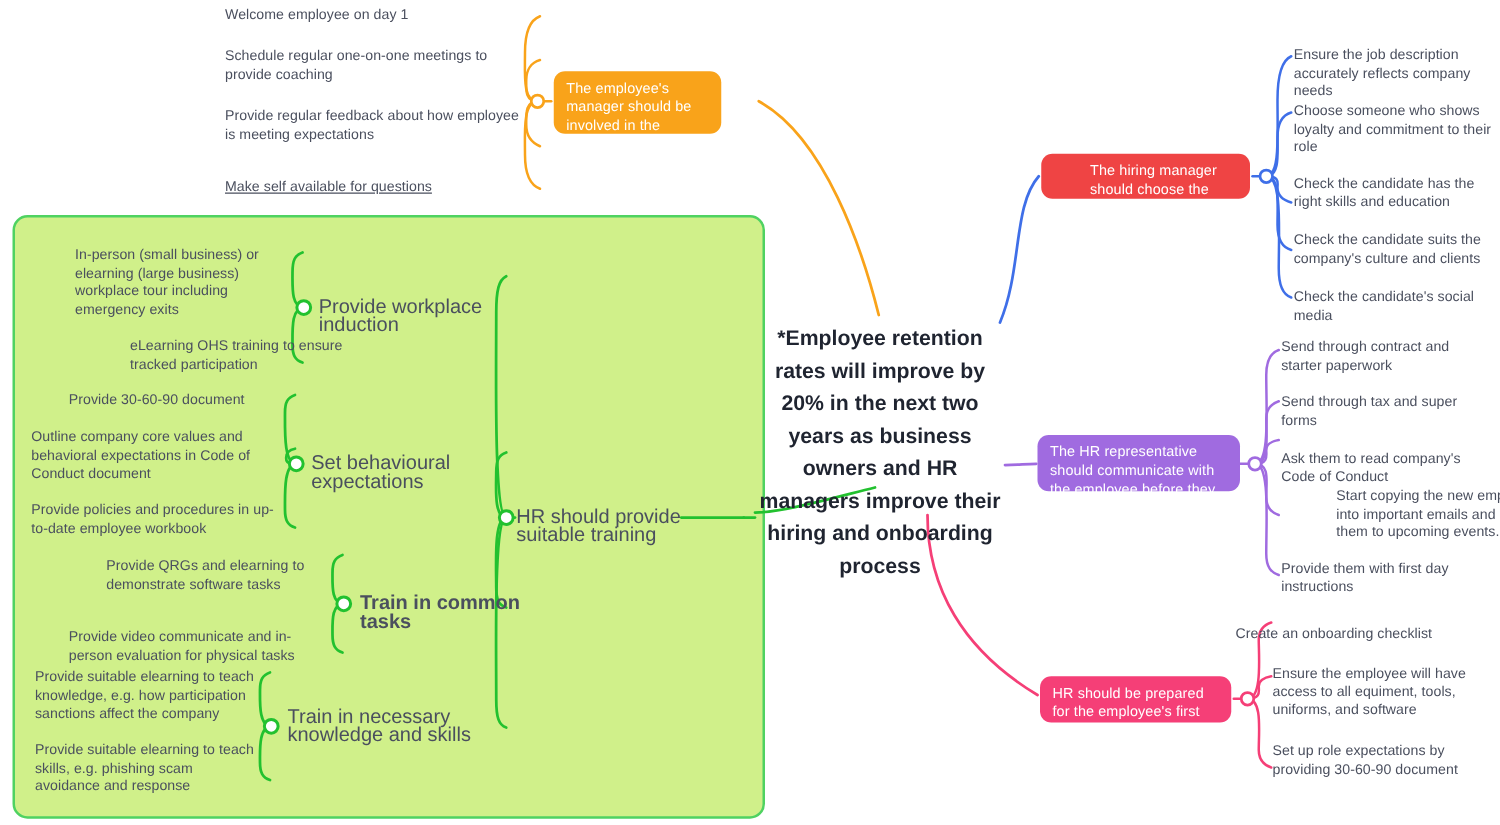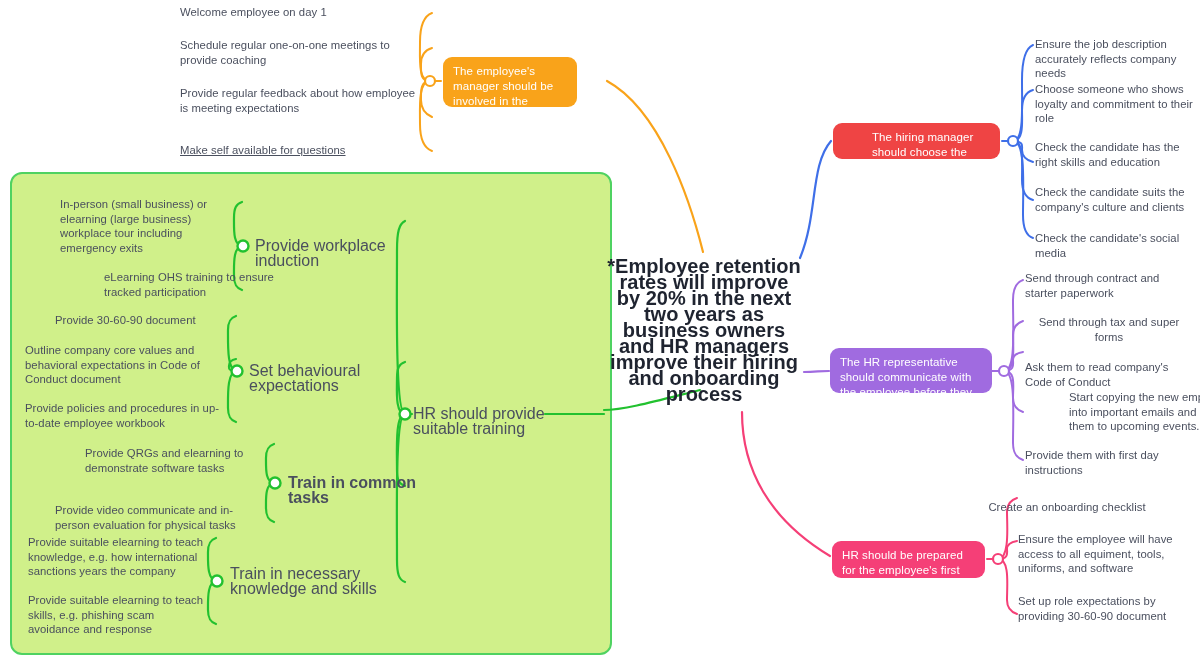--- a/index.html
+++ b/index.html
@@ -25,21 +25,21 @@
     padding:7px 10px;box-sizing:border-box;
     letter-spacing:.1px;
   }
   .node-orange{background:#f9a31a;}
   .node-blue{background:#ef4444;padding-left:39px;}
   .node-purple{background:#a06be0;}
   .node-pink{background:#f53f77;}
 
   .center-text{
     position:absolute;left:606px;top:258px;width:196px;
-    text-align:center;font-size:20px;line-height:16px;
+    text-align:center;font-size:17px;line-height:26px;
     font-weight:bold;color:#1f2430;
   }
 
   .leaf{
     position:absolute;font-size:11.3px;line-height:14.6px;
     color:#4a4f5e;letter-spacing:.05px;
   }
   .leaf.r{}
   .leaf.l{text-align:left;}
 
@@ -135,21 +135,21 @@
 
   <div class="node node-blue" style="left:833px;top:123px;width:167px;height:36px;">The hiring manager should choose the right employee</div>
   <div class="leaf l" style="left:1035px;top:37px;width:165px;">Ensure the job description accurately reflects company needs</div>
   <div class="leaf l" style="left:1035px;top:82px;width:168px;">Choose someone who shows loyalty and commitment to their role</div>
   <div class="leaf l" style="left:1035px;top:140px;width:168px;">Check the candidate has the right skills and education</div>
   <div class="leaf l" style="left:1035px;top:185px;width:168px;">Check the candidate suits the company's culture and clients</div>
   <div class="leaf l" style="left:1035px;top:231px;width:170px;">Check the candidate's social media</div>
 
   <div class="node node-purple" style="left:830px;top:348px;width:162px;height:45px;">The HR representative should communicate with the employee before they start</div>
   <div class="leaf l" style="left:1025px;top:271px;width:168px;">Send through contract and starter paperwork</div>
-  <div class="leaf l" style="left:1025px;top:315px;width:168px;text-align:center;">Send through tax and super forms</div>
+  <div class="leaf l" style="left:1025px;top:315px;width:168px;">Send through tax and super forms</div>
   <div class="leaf l" style="left:1025px;top:360px;width:168px;">Ask them to read company's Code of Conduct</div>
   <div class="leaf l" style="left:1025px;top:390px;width:170px;margin-left:44px;">Start copying the new employee into important emails and inviting them to upcoming events.</div>
   <div class="leaf l" style="left:1025px;top:448px;width:168px;">Provide them with first day instructions</div>
 
   <div class="node node-pink" style="left:832px;top:541px;width:153px;height:37px;">HR should be prepared for the employee's first week</div>
   <div class="leaf l" style="left:981px;top:500px;width:172px;text-align:center;">Create an onboarding checklist</div>
   <div class="leaf l" style="left:1018px;top:532px;width:162px;">Ensure the employee will have access to all equiment, tools, uniforms, and software</div>
   <div class="leaf l" style="left:1018px;top:594px;width:168px;">Set up role expectations by providing 30-60-90 document</div>
 
   <div class="hubtext" style="left:413px;top:407px;width:180px;">HR should provide suitable training</div>
@@ -161,16 +161,16 @@
   <div class="hubtext" style="left:249px;top:364px;width:160px;">Set behavioural expectations</div>
   <div class="leaf r" style="left:55px;top:313px;width:171px;">Provide 30-60-90 document</div>
   <div class="leaf r" style="left:25px;top:401px;width:201px;">Provide policies and procedures in up-to-date employee workbook</div>
   <div class="leaf r" style="left:25px;top:343px;width:201px;">Outline company core values and behavioral expectations in Code of Conduct document</div>
 
   <div class="hubtext" style="left:288px;top:476px;width:150px;font-weight:bold;">Train in common tasks</div>
   <div class="leaf r" style="left:85px;top:446px;width:179px;">Provide QRGs and elearning to demonstrate software tasks</div>
   <div class="leaf r" style="left:55px;top:503px;width:209px;">Provide video communicate and in-person evaluation for physical tasks</div>
 
   <div class="hubtext" style="left:230px;top:567px;width:160px;">Train in necessary knowledge and skills</div>
-  <div class="leaf r" style="left:28px;top:535px;width:178px;">Provide suitable elearning to teach knowledge, e.g. how international sanctions years the company</div>
+  <div class="leaf r" style="left:28px;top:535px;width:178px;">Provide suitable elearning to teach knowledge, e.g. how participation sanctions affect the company</div>
   <div class="leaf r" style="left:28px;top:593px;width:178px;">Provide suitable elearning to teach skills, e.g. phishing scam avoidance and response</div>
 
 </div>
 
 </body></html>

